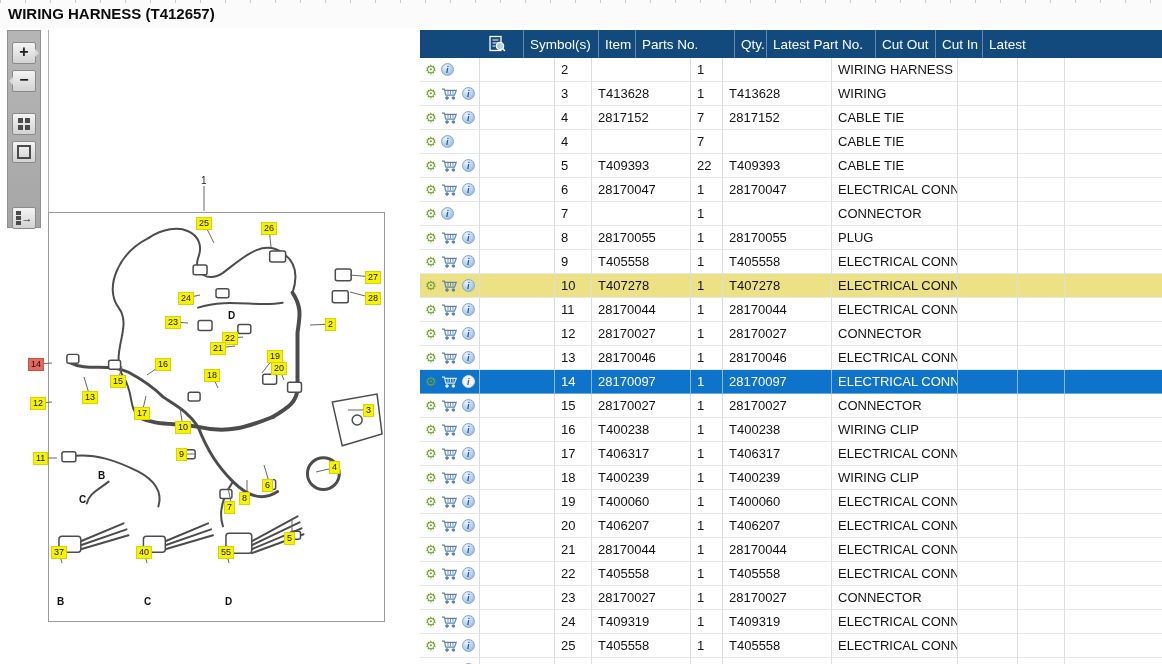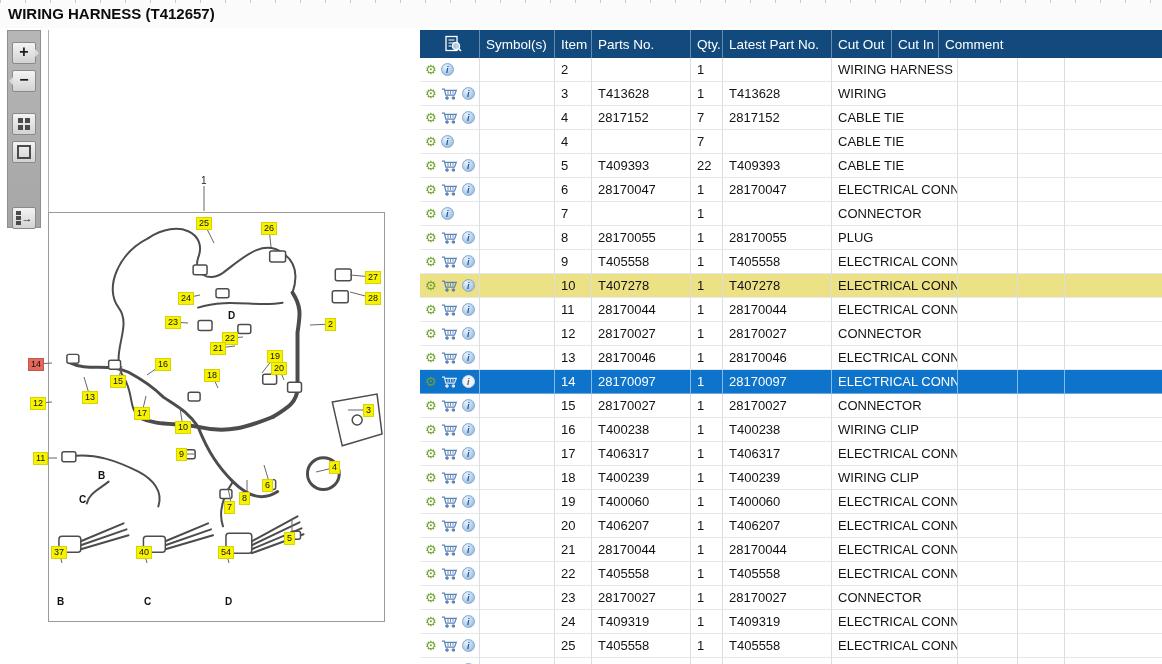--- a/index.html
+++ b/index.html
@@ -35,21 +35,21 @@
   #leader-svg{position:absolute;left:0;top:0;pointer-events:none;}
   .callout{position:absolute;font-size:9px;line-height:11px;padding:0 2px;background:#f7f300;
            color:#111;border:1px solid #d8d400;cursor:pointer;z-index:3;}
   .callout.red{background:#e4685c;border-color:#c4564c;}
   .dletter{position:absolute;font-size:10px;font-weight:bold;color:#111;z-index:2;}
   
   .watermark{position:absolute;left:527px;top:314px;font-size:31px;font-weight:bold;
              letter-spacing:3px;color:rgba(70,105,148,0.88);z-index:20;pointer-events:none;}
   
   .table-pane{position:absolute;left:420px;top:30px;width:742px;height:634px;overflow:hidden;background:#fff;}
-  .thead{display:flex;height:28px;background:#134a7d;color:#fff;font-size:13.5px;}
+  .thead{display:flex;height:28px;background:#134a7d;color:#fff;font-size:13.5px;padding-left:44px;}
   .thead .hcell{display:flex;align-items:center;box-sizing:border-box;padding-left:6px;
                 border-right:1px solid rgba(255,255,255,0.35);white-space:nowrap;overflow:hidden;}
   .thead .hcell:last-child{border-right:none;}
   .trow{display:flex;height:24px;background:#fff;font-size:13px;color:#131313;cursor:pointer;}
   .trow .cell{display:flex;align-items:center;box-sizing:border-box;padding-left:6px;
               border-right:1px solid #d9dee3;border-bottom:1px solid #e6e9ec;
               white-space:nowrap;overflow:hidden;}
   .trow .cell:last-child{border-right:none;}
   .trow.highlight{background:#ece185;}
   .trow.selected{background:#0d73cb;color:#fff;}
@@ -212,21 +212,21 @@
       <div class="callout" style="left: 363px; top: 404px;">3</div>
       <div class="callout" style="left: 33px; top: 452px;">11</div>
       <div class="callout" style="left: 176px; top: 448px;">9</div>
       <div class="callout" style="left: 262px; top: 479px;">6</div>
       <div class="callout" style="left: 329px; top: 461px;">4</div>
       <div class="callout" style="left: 239px; top: 492px;">8</div>
       <div class="callout" style="left: 224px; top: 501px;">7</div>
       <div class="callout" style="left: 284px; top: 532px;">5</div>
       <div class="callout" style="left: 51px; top: 546px;">37</div>
       <div class="callout" style="left: 136px; top: 546px;">40</div>
-      <div class="callout" style="left: 218px; top: 546px;">54</div>
+      <div class="callout" style="left: 218px; top: 546px;">55</div>
       <div class="dletter" style="left: 228px; top: 310px;">D</div>
       <div class="dletter" style="left: 98px; top: 470px;">B</div>
       <div class="dletter" style="left: 79px; top: 494px;">C</div>
       <div class="dletter" style="left: 57px; top: 596px;">B</div>
       <div class="dletter" style="left: 144px; top: 596px;">C</div>
       <div class="dletter" style="left: 225px; top: 596px;">D</div>
     </div>
 
   <div class="table-pane">
     <div class="thead">
@@ -238,21 +238,21 @@
             <path d="M15.6 13.6 L18 16" stroke="#fff" stroke-width="1.6"></path>
           </svg>
         </div>
         <div class="hcell" style="width: 75px;">Symbol(s)</div>
         <div class="hcell" style="width: 37px;">Item</div>
         <div class="hcell" style="width: 99px;">Parts No.</div>
         <div class="hcell" style="width: 32px;">Qty.</div>
         <div class="hcell" style="width: 109px;">Latest Part No.</div>
         <div class="hcell" style="width: 60px;">Cut Out</div>
         <div class="hcell" style="width: 47px;">Cut In</div>
-        <div class="hcell" style="width: 97px;">Comment</div>
+        <div class="hcell" style="width: 97px;">Latest</div>
       </div>
     <div>
         <div class="trow">
           <div class="cell c-icons" style="width: 60px;">
             <span class="gear">⚙</span>
             <span class="infoball">i</span>
           </div>
           <div class="cell" style="width: 75px;"></div>
           <div class="cell" style="width: 37px;">2</div>
           <div class="cell" style="width: 99px;"></div>

